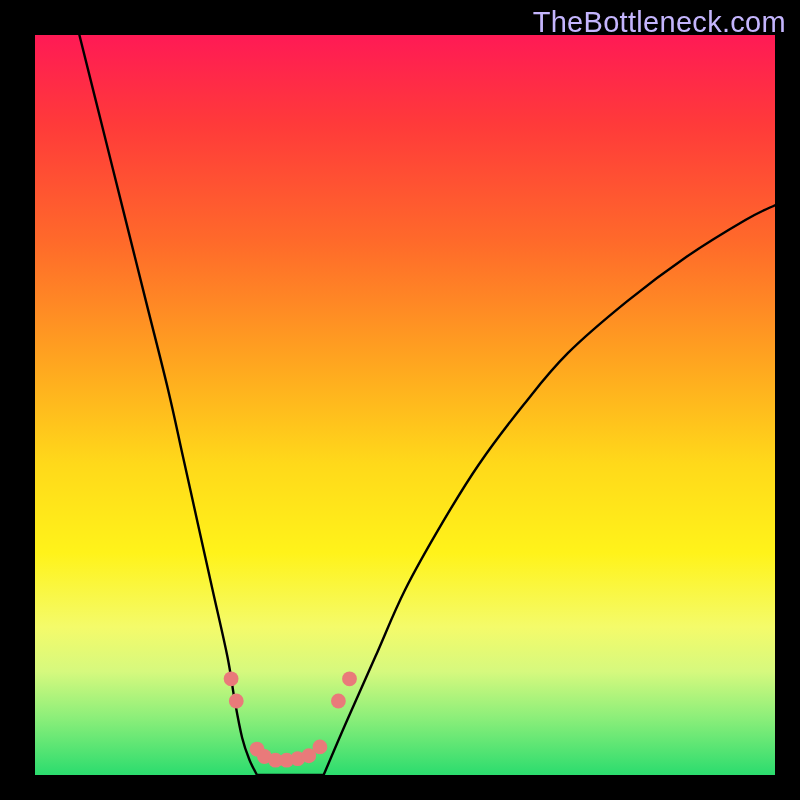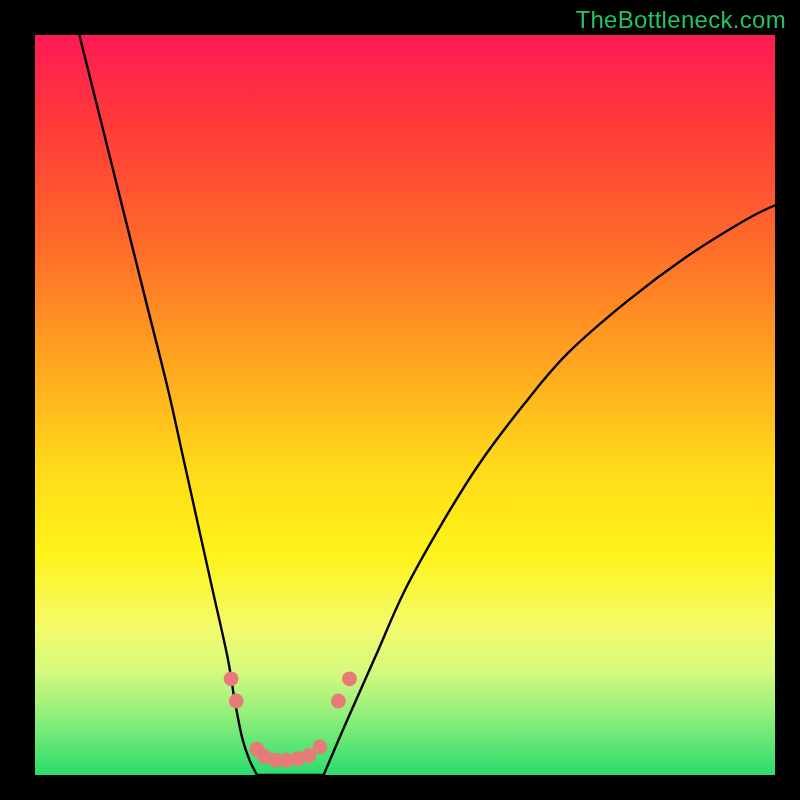--- a/index.html
+++ b/index.html
@@ -37,22 +37,22 @@
       #f4fb6a 80%,
       #d6f97e 86%,
       #8fef7a 92%,
       #2bdc6e 100%
     );
   }
   .watermark {
     position: absolute;
     top: 6px;
     right: 14px;
-    color: #22c55e;
-    font-size: 24px;
+    color: #c4b5fd;
+    font-size: 29px;
     font-weight: 400;
     letter-spacing: 0.3px;
     font-family: Arial, Helvetica, sans-serif;
   }
   svg.curve {
     position: absolute;
     left: 0;
     top: 0;
     width: 740px;
     height: 740px;

